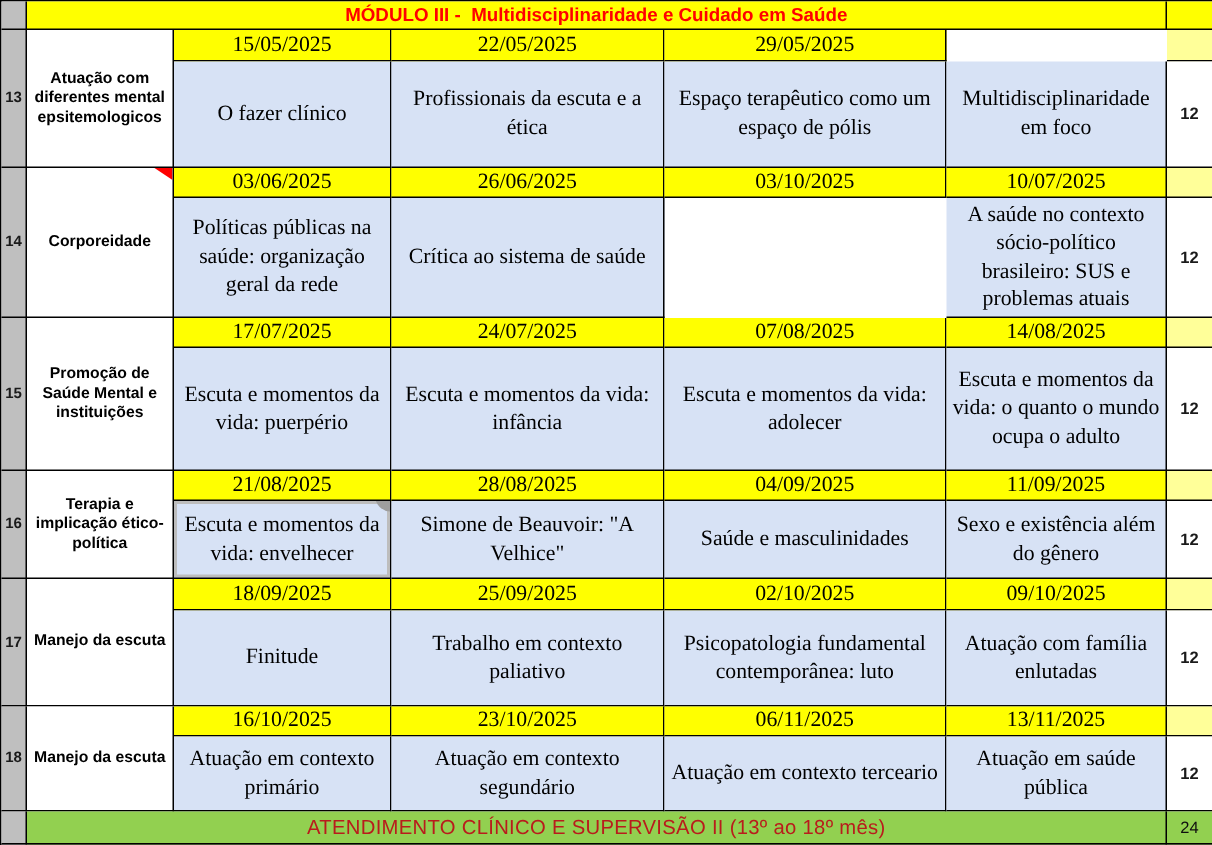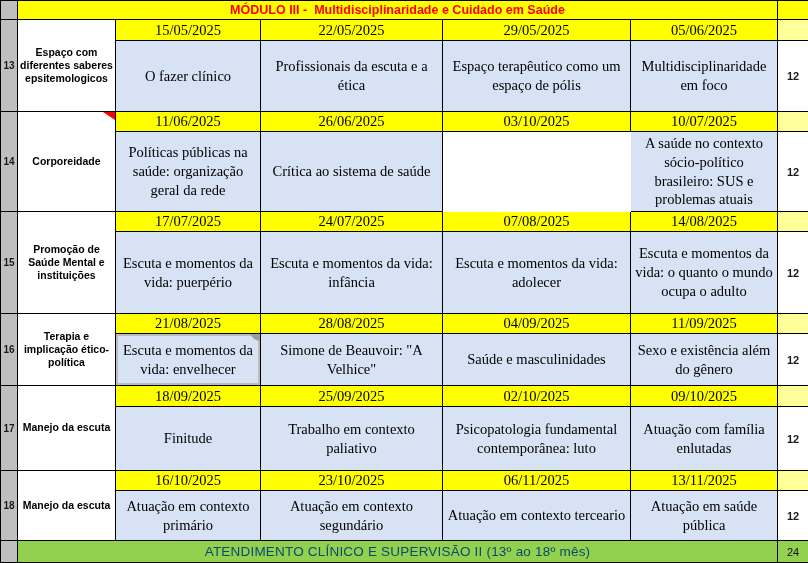--- a/index.html
+++ b/index.html
@@ -45,21 +45,21 @@
   }
   .content{
     background:#d7e2f5;
     font-family:"Liberation Serif", serif;
     font-size:14.5px;color:#000;
     line-height:1.3;padding:1px 4px;
   }
   .hourshead{background:#ffff99;}
   .hours{background:#fff;font-weight:bold;font-size:11px;color:#1a1a1a;}
   .footer{
-    background:#92d050;color:#0c4a6e;
+    background:#92d050;color:#b91c1c;
     font-size:13.5px;letter-spacing:0.2px;
   }
   .footer-hours{background:#92d050;font-weight:normal;font-size:11px;color:#0e0e0e;}
   .comment-triangle{
     position:absolute;top:0;right:0;width:0;height:0;
     border-top:8px solid #ff0000;border-left:12px solid transparent;
   }
   .collab-selected{box-shadow:inset 0 0 0 2px #bdbdbd;}
   .collab-badge{
     position:absolute;top:-14px;right:-11px;width:21px;height:21px;
@@ -73,38 +73,37 @@
 </head>
 <body>
 
 <div class="sheet">
 
   <div class="cell corner" style="grid-area:1/1/2/2"></div>
   <div class="cell title" style="grid-area:1/2/2/7">MÓDULO III -  Multidisciplinaridade e Cuidado em Saúde</div>
   <div class="cell title-right" style="grid-area:1/7/2/8"></div>
 
   <div class="cell rowhead" style="grid-area:2/1/4/2">13</div>
-  <div class="cell topic" style="grid-area:2/2/4/3">Espaço com diferentes saberes epsitemologicos</div>
+  <div class="cell topic" style="grid-area:2/2/4/3">Atuação com diferentes mental epsitemologicos</div>
   <div class="cell date" style="grid-area:2/3/3/4">15/05/2025</div>
   <div class="cell date" style="grid-area:2/4/3/5">22/05/2025</div>
   <div class="cell date" style="grid-area:2/5/3/6">29/05/2025</div>
-  <div class="cell date" style="grid-area:2/6/3/7">05/06/2025</div>
   <div class="cell hourshead" style="grid-area:2/7/3/8"></div>
   <div class="cell content" style="grid-area:3/3/4/4">O fazer clínico</div>
   <div class="cell content" style="grid-area:3/4/4/5">Profissionais da escuta e a ética</div>
   <div class="cell content" style="grid-area:3/5/4/6">Espaço terapêutico como um espaço de pólis</div>
   <div class="cell content" style="grid-area:3/6/4/7">Multidisciplinaridade em foco</div>
   <div class="cell hours" style="grid-area:3/7/4/8">12</div>
 
   <div class="cell rowhead" style="grid-area:4/1/6/2">14</div>
   <div class="cell topic" style="grid-area:4/2/6/3">
     <span class="comment-triangle"></span>
     <span>Corporeidade</span>
   </div>
-  <div class="cell date" style="grid-area:4/3/5/4">11/06/2025</div>
+  <div class="cell date" style="grid-area:4/3/5/4">03/06/2025</div>
   <div class="cell date" style="grid-area:4/4/5/5">26/06/2025</div>
   <div class="cell date" style="grid-area:4/5/5/6">03/10/2025</div>
   <div class="cell date" style="grid-area:4/6/5/7">10/07/2025</div>
   <div class="cell hourshead" style="grid-area:4/7/5/8"></div>
   <div class="cell content" style="grid-area:5/3/6/4">Políticas públicas na saúde: organização geral da rede</div>
   <div class="cell content" style="grid-area:5/4/6/5">Crítica ao sistema de saúde</div>
   <div class="cell content" style="grid-area:5/6/6/7">A saúde no contexto sócio-político brasileiro: SUS e problemas atuais</div>
   <div class="cell hours" style="grid-area:5/7/6/8">12</div>
 
   <div class="cell rowhead" style="grid-area:6/1/8/2">15</div>

